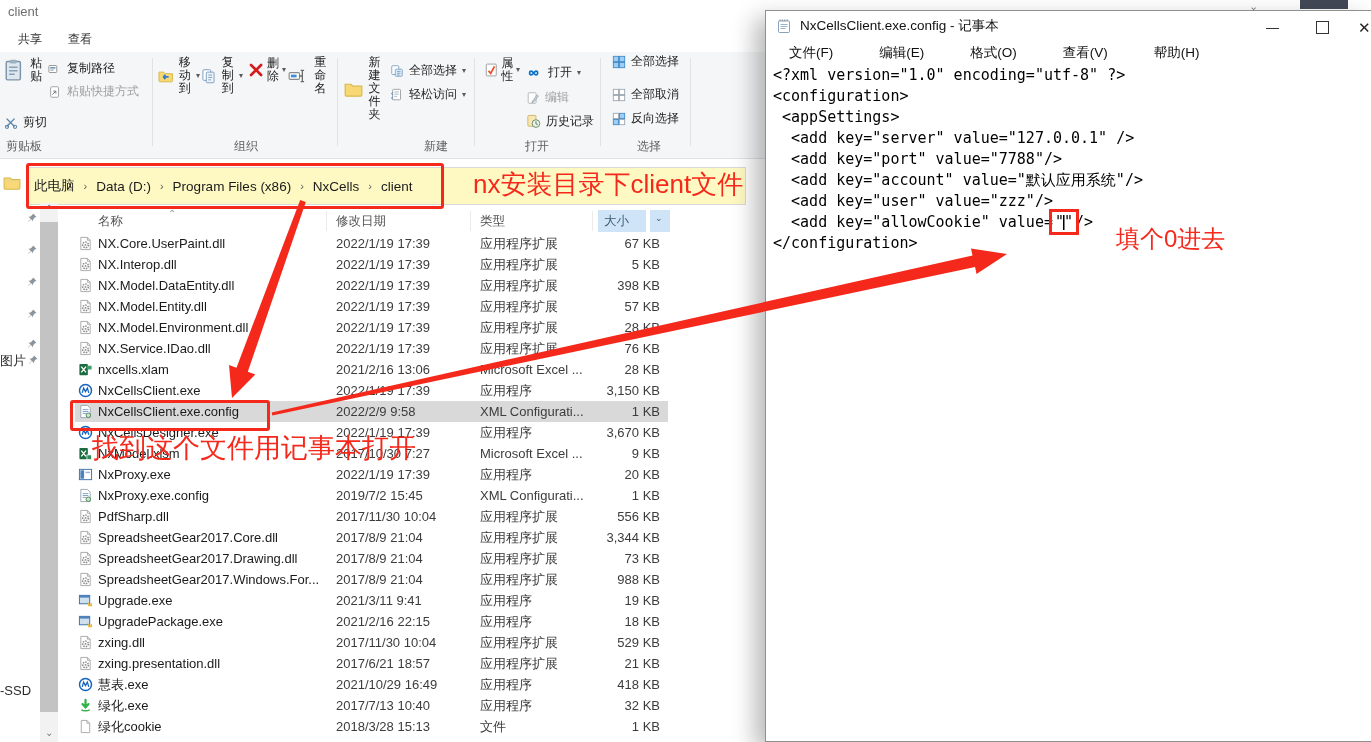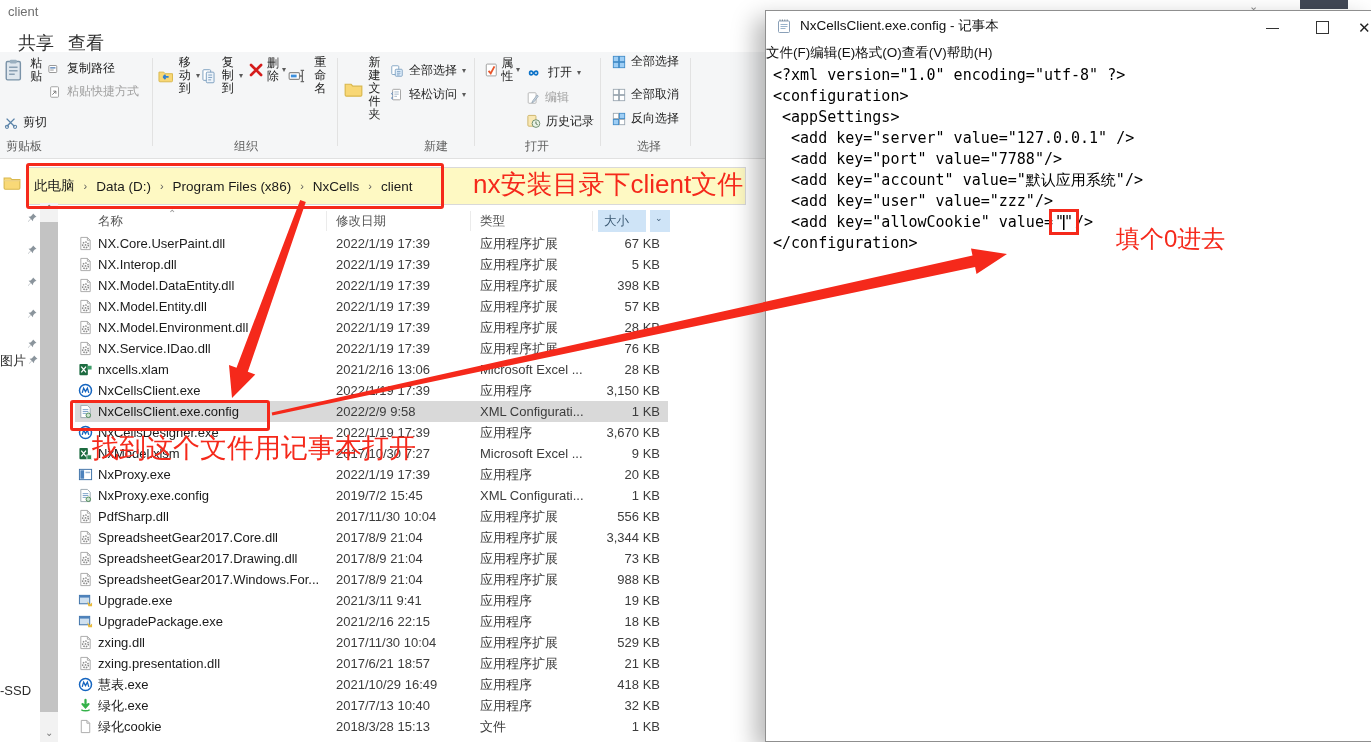--- a/index.html
+++ b/index.html
@@ -1,21 +1,21 @@
 <!DOCTYPE html>
 <html><head>
 <meta charset="utf-8">
 <style>
   html,body{margin:0;padding:0;background:#fff;}
   #screen{position:relative;width:1371px;height:742px;overflow:hidden;
     font-family:"Liberation Sans","DejaVu Sans",sans-serif;background:#fff;color:#222;}
   
   .ex-title{position:absolute;left:8px;top:4px;font-size:13px;color:#6e6e6e;}
   .ex-tabs{position:absolute;left:0;top:26px;width:765px;height:26px;background:#fff;}
-  .ex-tab{position:absolute;top:3px;font-size:18px;color:#323232;padding:2px 6px;cursor:default;}
+  .ex-tab{position:absolute;top:3px;font-size:12px;color:#323232;padding:2px 6px;cursor:default;}
   .ribbon{position:absolute;left:0;top:52px;width:766px;height:106px;background:#f5f6f7;border-bottom:1px solid #e1e1e1;font-size:12px;}
   .rsep{position:absolute;top:6px;height:88px;width:1px;background:#e2e2e2;}
   .rgrp{position:absolute;bottom:3px;color:#5f5f5f;font-size:12px;}
   .rbig{position:absolute;display:flex;flex-direction:row;align-items:center;gap:2px;color:#222;text-align:center;font-family:Liberation Serif, serif;}
   .rbig .cap{line-height:13px;}
   .rrow{position:absolute;display:flex;align-items:center;gap:5px;color:#222;white-space:nowrap;}
   .disabled{color:#a0a0a0;}
   .caret{font-size:8px;color:#5a5a5a;line-height:6px;}
   .addr-row{position:absolute;left:0;top:160px;width:766px;height:48px;background:#fff;}
   .addr-box{position:absolute;left:26px;top:7px;width:718px;height:36px;border:1px solid #d9d9d9;background:#fef9c3;display:flex;align-items:center;}
@@ -36,21 +36,21 @@
   .rail-pin{position:absolute;width:12px;height:12px;}
   .rail-label{position:absolute;font-size:13px;color:#2b2b2b;}
   .rail-scroll{position:absolute;left:40px;top:203px;width:18px;height:539px;background:#f2f2f2;}
   .rail-thumb{position:absolute;left:40px;width:18px;background:#c3c3c3;}
   .sarrow{position:absolute;font-size:10px;color:#7a7a7a;}
   
   .notepad{position:absolute;left:765px;top:10px;width:606px;height:732px;background:#fff;border:1px solid #8f8f8f;border-right:none;box-sizing:border-box;box-shadow:-10px 8px 22px rgba(0,0,0,.28);}
   .np-titlebar{position:absolute;left:0;top:0;width:100%;height:30px;background:#fff;display:flex;align-items:center;}
   .np-title{font-size:13.5px;color:#111;margin-left:8px;}
   .np-menu{position:absolute;left:0;top:30px;width:100%;height:24px;background:#fff;display:flex;align-items:center;}
-  .np-menu-item{font-size:13.5px;color:#111;padding:3px 0;}
+  .np-menu-item{font-size:13.5px;color:#111;padding:3px 23px;}
   .np-body{position:absolute;left:0;top:54px;right:0;bottom:0;background:#fff;overflow:hidden;}
   .nl{white-space:pre;font-family:"DejaVu Sans Mono","Liberation Mono",monospace;font-size:15px;line-height:21px;color:#000;padding-left:7px;}
   .boxed:not(:empty){outline:3px solid #f5291b;outline-offset:1px;padding:0 2px;background:linear-gradient(#000,#000) 50% 50%/1.5px 15px no-repeat;}
   .np-ctl{position:absolute;top:8px;width:16px;height:16px;color:#222;}
   
   .ann{position:absolute;color:#f5291b;font-weight:500;white-space:nowrap;z-index:30;}
   .redbox{position:absolute;border:3px solid #f5291b;border-radius:3px;z-index:25;}
   #arrows{position:absolute;left:0;top:0;width:1371px;height:742px;z-index:28;pointer-events:none;}
   .frag-dark{position:absolute;left:1300px;top:0;width:48px;height:9px;background:#424856;}
   .chev-top{position:absolute;left:1249px;top:0;font-size:11px;color:#8a8a8a;}

